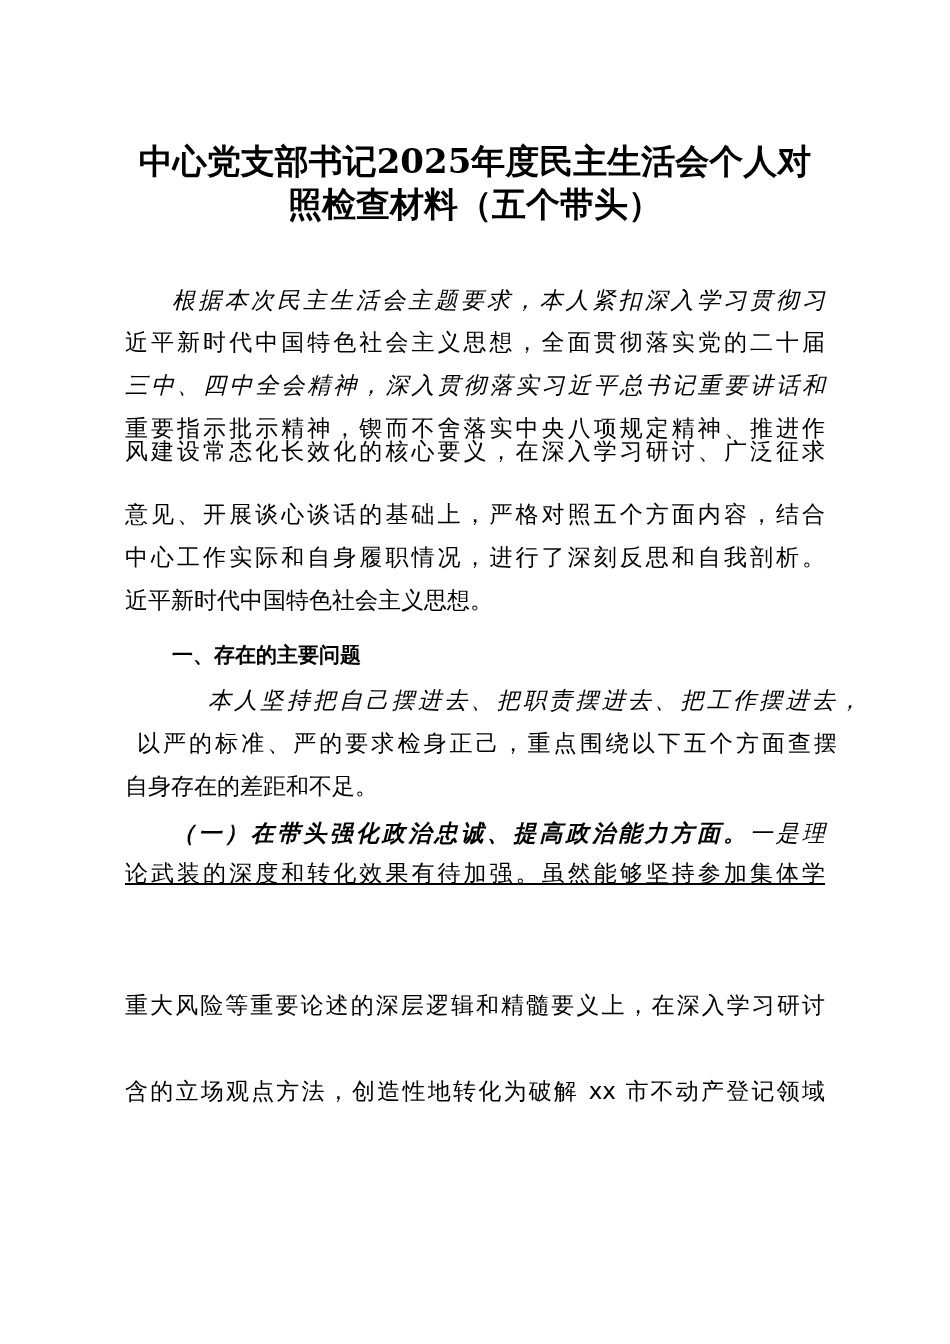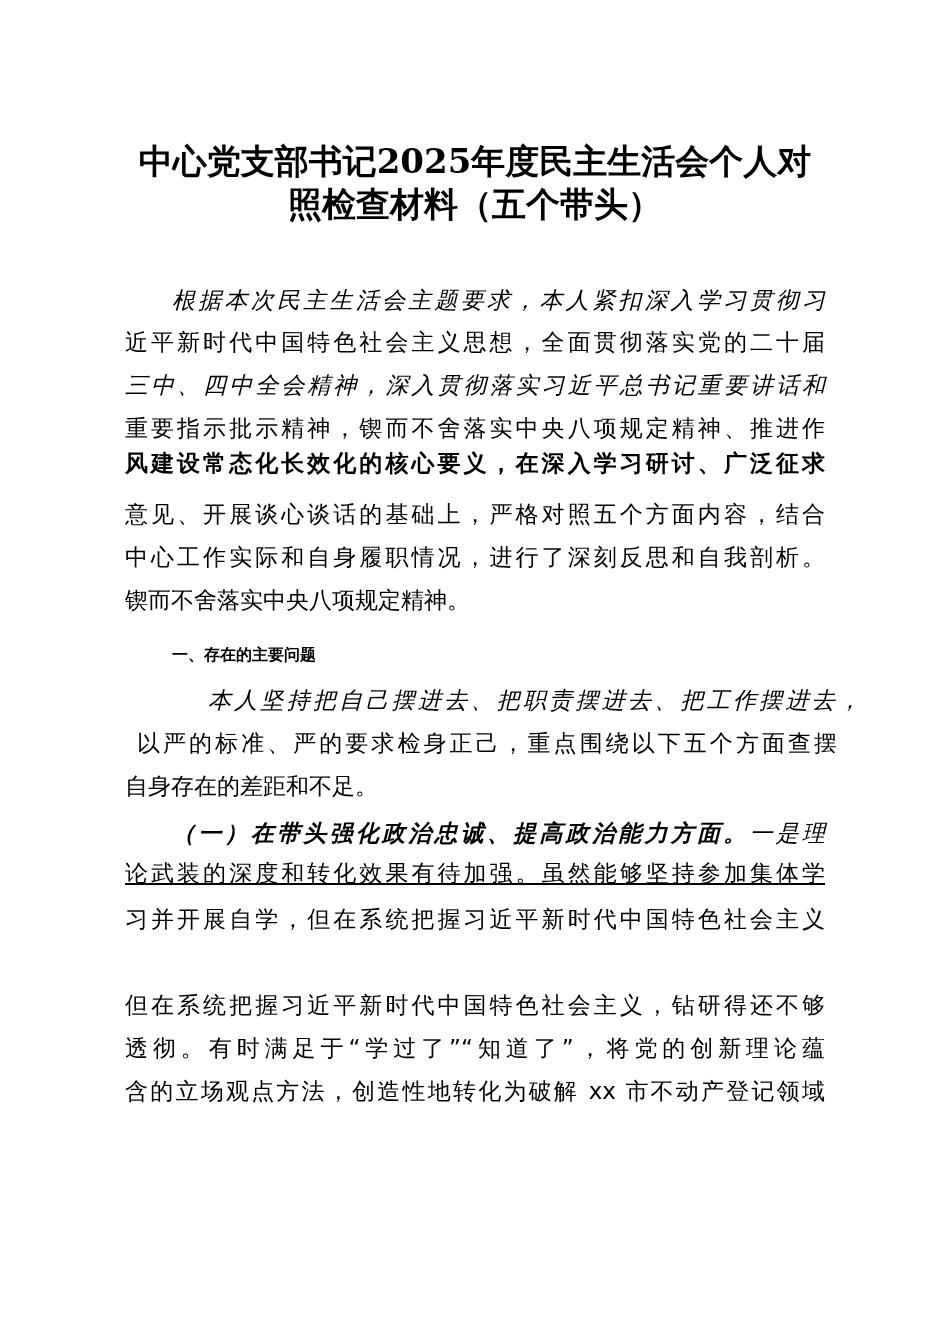--- a/index.html
+++ b/index.html
@@ -47,51 +47,49 @@
       text-align: justify;
       text-align-last: justify;
     }
     .line.last { text-align-last: left; }
     .line.indent { left: 172px; width: 653px; font-style: italic; }
     .heading {
       position: absolute;
       left: 172px;
       font-family: "DejaVu Sans", "Liberation Sans", sans-serif;
       font-weight: bold;
-      font-size: 16px;
+      font-size: 21px;
       line-height: 30px;
       white-space: nowrap;
     }
     .bold { font-weight: bold; }
   </style>
 </head>
 <body>
 
 <div class="page">
 
   <div class="title l1">中心党支部书记2025年度民主生活会个人对</div>
   <div class="title l2">照检查材料（五个带头）</div>
 
   <div class="line indent" style="top:285px;">根据本次民主生活会主题要求，本人紧扣深入学习贯彻习</div>
   <div class="line" style="top:327px;">近平新时代中国特色社会主义思想，全面贯彻落实党的二十届</div>
   <div class="line" style="top:370px;font-style:italic;">三中、四中全会精神，深入贯彻落实习近平总书记重要讲话和</div>
   <div class="line" style="top:413px;">重要指示批示精神，锲而不舍落实中央八项规定精神、推进作</div>
-  <div class="line" style="top:448px;font-weight:bold;">风建设常态化长效化的核心要义，在深入学习研讨、广泛征求</div>
+  <div class="line" style="top:436px;">风建设常态化长效化的核心要义，在深入学习研讨、广泛征求</div>
   <div class="line" style="top:499px;">意见、开展谈心谈话的基础上，严格对照五个方面内容，结合</div>
   <div class="line" style="top:542px;">中心工作实际和自身履职情况，进行了深刻反思和自我剖析。</div>
-  <div class="line last" style="top:585px;">锲而不舍落实中央八项规定精神。</div>
+  <div class="line last" style="top:585px;">近平新时代中国特色社会主义思想。</div>
 
   <div class="heading" style="top:640px;">一、存在的主要问题</div>
 
   <div class="line indent" style="top:685px;margin-left:36px;">本人坚持把自己摆进去、把职责摆进去、把工作摆进去，</div>
   <div class="line" style="top:728px;margin-left:12px;">以严的标准、严的要求检身正己，重点围绕以下五个方面查摆</div>
   <div class="line last" style="top:771px;">自身存在的差距和不足。</div>
 
   <div class="line indent" style="top:818px;">
     <span class="bold">（一）在带头强化政治忠诚、提高政治能力方面。</span><span>一是理</span>
   </div>
   <div class="line" style="top:858px;text-decoration:underline;">论武装的深度和转化效果有待加强。虽然能够坚持参加集体学</div>
-  <div class="line" style="top:904px;">习并开展自学，但在系统把握习近平新时代中国特色社会主义</div>
-  <div class="line" style="top:990px;">但在系统把握习近平新时代中国特色社会主义，钻研得还不够</div>
-  <div class="line" style="top:1033px;">透彻。有时满足于“学过了”“知道了”，将党的创新理论蕴</div>
+  <div class="line" style="top:990px;">重大风险等重要论述的深层逻辑和精髓要义上，在深入学习研讨</div>
   <div class="line" style="top:1076px;">含的立场观点方法，创造性地转化为破解 xx 市不动产登记领域</div>
 
 </div>
 
 </body></html>

